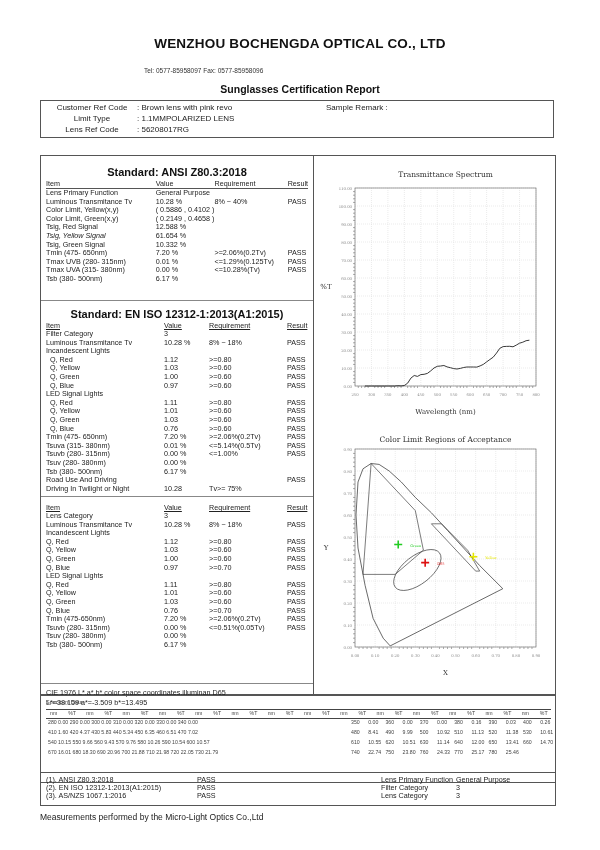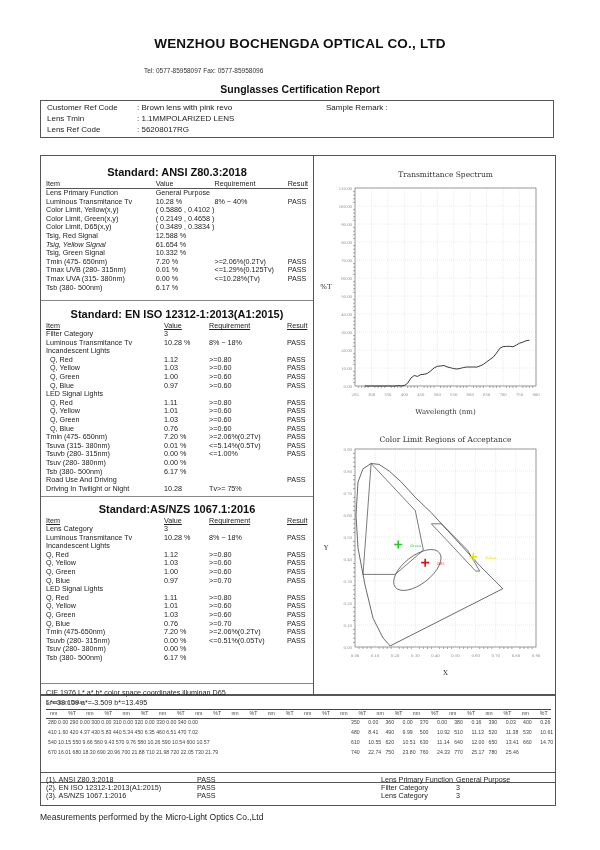--- a/index.html
+++ b/index.html
@@ -3,21 +3,21 @@
 <meta charset="utf-8">
 <style>
   html,body{margin:0;padding:0;background:#fff;}
   body{width:600px;height:850px;position:relative;font-family:"Liberation Sans",sans-serif;color:#222;overflow:hidden;}
   .abs{position:absolute;}
   .company{left:0;width:600px;top:36px;text-align:center;font-weight:bold;font-size:13.5px;letter-spacing:0.2px;color:#111;}
   .tel{left:144px;top:67px;font-size:6.5px;color:#333;}
   .rtitle{left:0;width:600px;top:83px;text-align:center;font-weight:bold;font-size:10.5px;color:#111;}
   .custbox{left:40px;top:100px;width:514px;height:38px;border:1px solid #555;box-sizing:border-box;font-size:8px;}
   .custbox .row{position:absolute;left:6px;}
-  .custbox .lbl{display:inline-block;width:90px;}
+  .custbox .lbl{display:inline-block;width:90px;text-align:center;}
   .remark{position:absolute;left:285px;top:2px;}
   .mainbox{left:40px;top:155px;width:516px;height:540px;border:1px solid #555;box-sizing:border-box;}
   .divider{position:absolute;left:272px;top:0;width:1px;height:540px;background:#555;}
   .std{position:absolute;left:5px;width:262px;font-size:7.2px;}
   .std .title{text-align:center;font-weight:bold;font-size:11px;margin-bottom:1px;color:#111;}
   .std table{width:100%;border-collapse:collapse;}
   .std td{padding:0;line-height:8.6px;white-space:nowrap;}
   .std th{font-weight:normal;text-align:left;padding:0;line-height:9px;}
   .std.ul th{text-decoration:underline;}
   .std .hdrline{border-bottom:1px solid #555;}
@@ -36,21 +36,21 @@
 </style>
 </head>
 <body>
 
 <div class="abs company">WENZHOU BOCHENGDA OPTICAL CO., LTD</div>
 <div class="abs tel">Tel: 0577-85958097 Fax: 0577-85958096</div>
 <div class="abs rtitle">Sunglasses Certification Report</div>
 
 <div class="abs custbox">
   <div class="row" style="top:2px"><span class="lbl">Customer Ref Code</span><span>: Brown lens with pink revo</span></div>
-  <div class="row" style="top:13px"><span class="lbl">Lens Tmin</span><span>: 1.1MMPOLARIZED LENS</span></div>
+  <div class="row" style="top:13px"><span class="lbl">Limit Type</span><span>: 1.1MMPOLARIZED LENS</span></div>
   <div class="row" style="top:24px"><span class="lbl">Lens Ref Code</span><span>: 56208017RG</span></div>
   <div class="remark">Sample Remark :</div>
 </div>
 
 <div class="abs mainbox">
   <div class="divider"></div>
 
   <div class="std" style="top:10px">
     <div class="title">Standard: ANSI Z80.3:2018</div>
     <table>
@@ -81,26 +81,20 @@
             <td style="white-space: pre;"></td>
             <td style="white-space: pre;"></td>
           </tr>
           <tr>
             <td style="white-space: pre;">Color Limit, Green(x,y)</td>
             <td style="white-space: pre; margin-left: 48px;">( 0.2149 , 0.4658 )</td>
             <td style="white-space: pre;"></td>
             <td style="white-space: pre;"></td>
           </tr>
           <tr>
-            <td style="white-space: pre;">Color Limit, D65(x,y)</td>
-            <td style="white-space: pre;">( 0.3489 , 0.3834 )</td>
-            <td style="white-space: pre;"></td>
-            <td style="white-space: pre;"></td>
-          </tr>
-          <tr>
             <td style="white-space: pre; margin-top: 32px;">Tsig, Red Signal</td>
             <td style="white-space: pre;">12.588 %</td>
             <td style="white-space: pre;"></td>
             <td style="white-space: pre;"></td>
           </tr>
           <tr>
             <td style="white-space: pre; font-style: italic;">Tsig, Yellow Signal</td>
             <td style="white-space: pre;">61.654 %</td>
             <td style="white-space: pre;"></td>
             <td style="white-space: pre;"></td>
@@ -265,21 +259,20 @@
             <td style="white-space: pre;">10.28</td>
             <td style="white-space: pre;">Tv&gt;= 75%</td>
             <td style="white-space: pre;"></td>
           </tr>
         </tbody>
     </table>
   </div>
   <div class="sep" style="top:340px"></div>
 
   <div class="std ul" style="top:347px">
-    <div class="title">Standard:AS/NZS 1067.1:2016</div>
     <table>
       <thead>
           <tr>
         <th class="c1">Item</th>
         <th class="c2">Value</th>
         <th class="c3">Requirement</th>
         <th>Result</th>
       </tr>
         </thead>
       <tbody>

